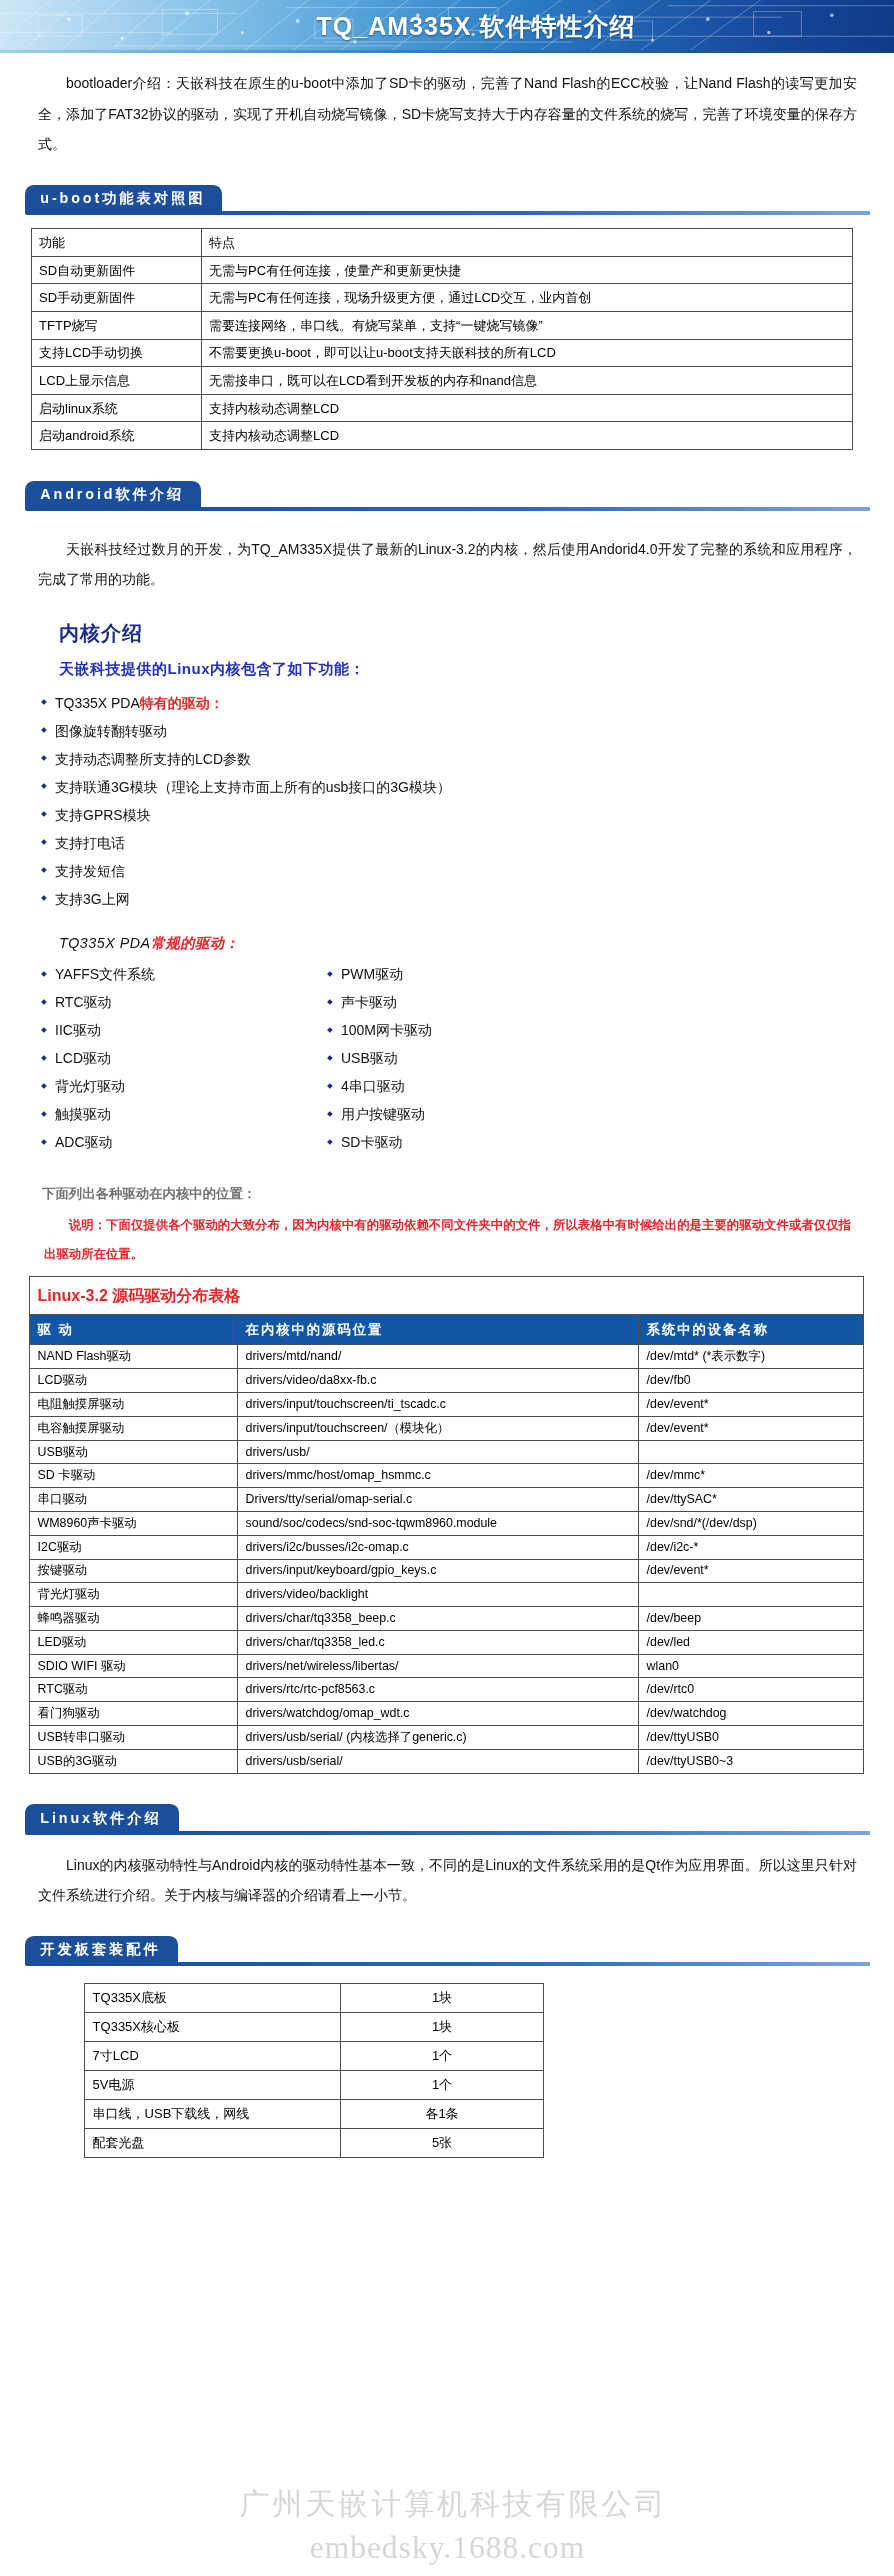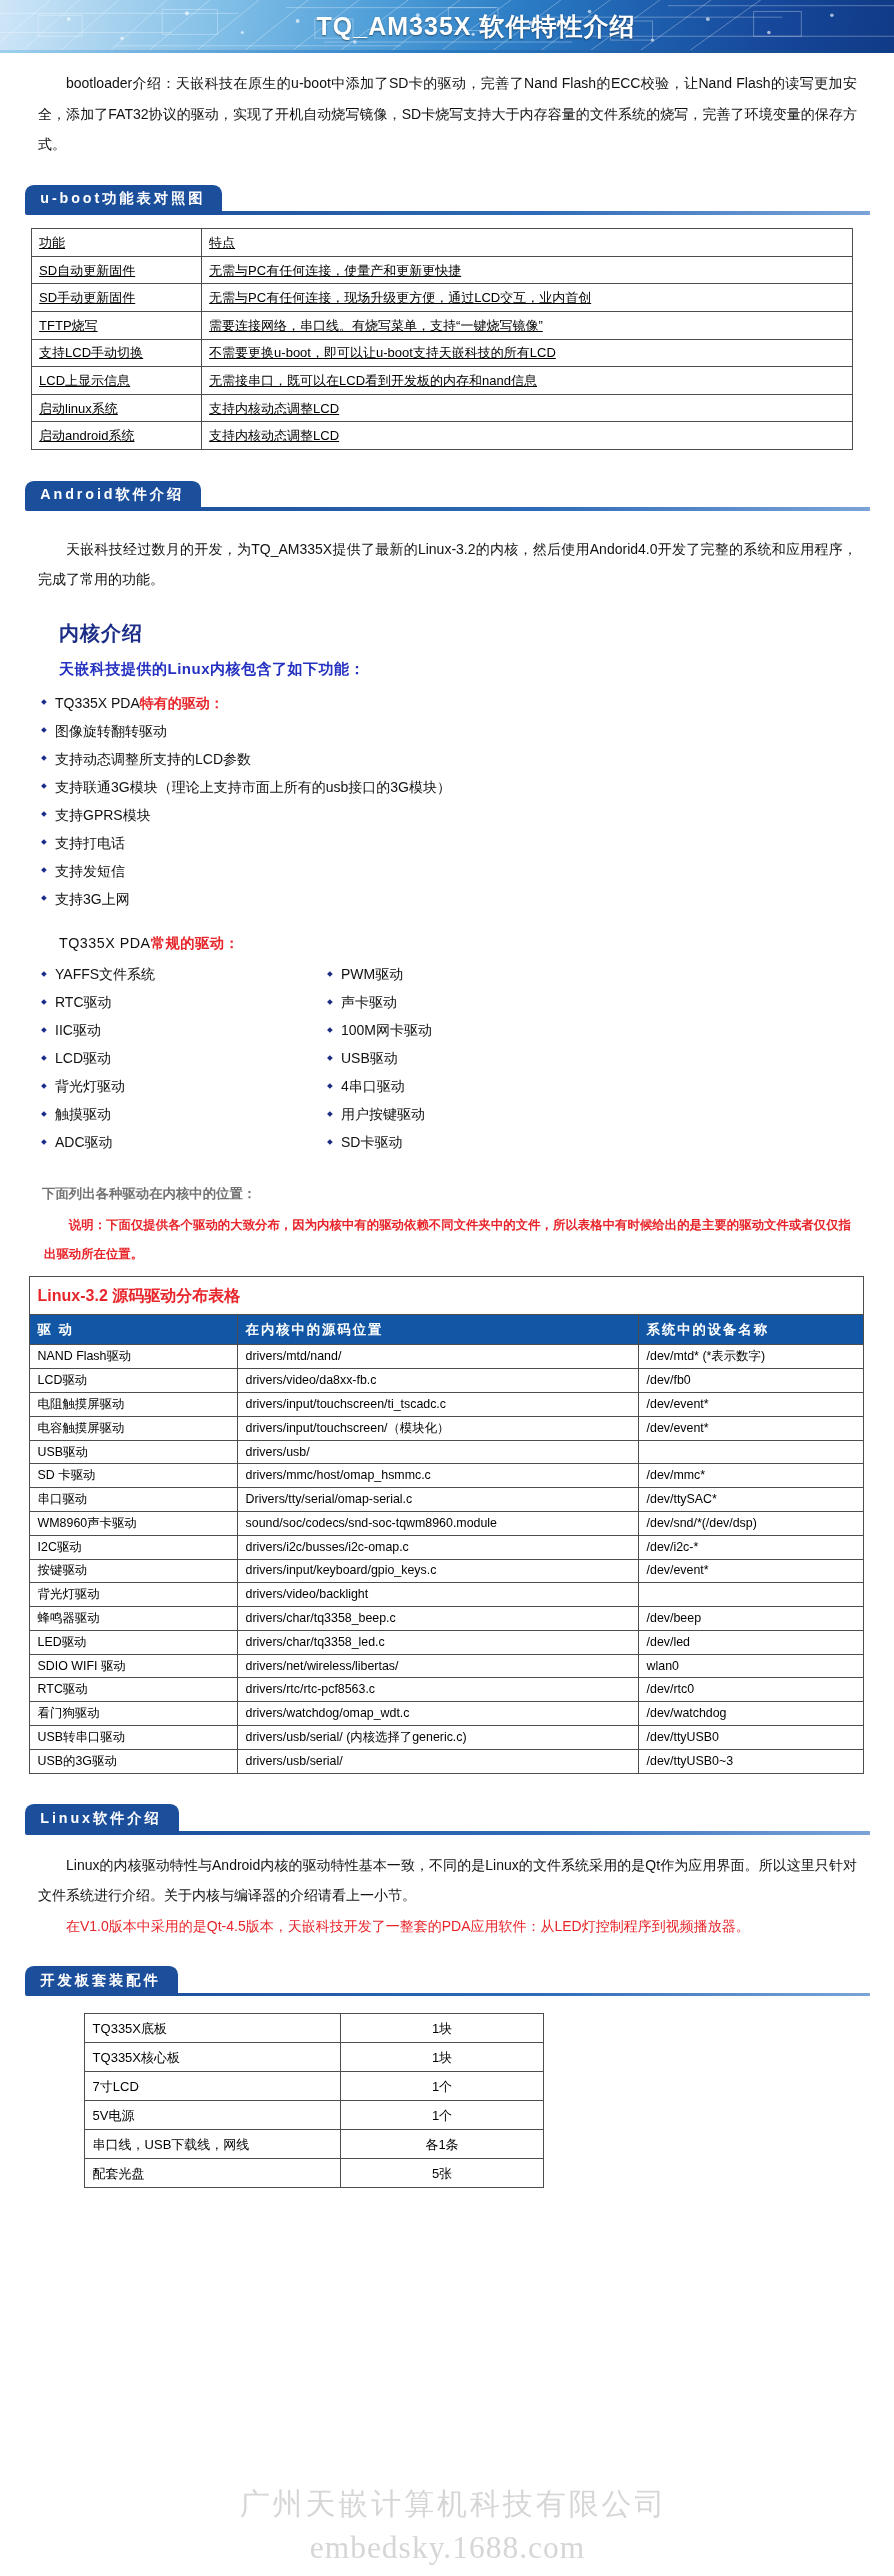--- a/index.html
+++ b/index.html
@@ -96,21 +96,21 @@
     line-height: 19px;
     vertical-align: middle;
     text-align: left;
     font-weight: normal;
     background: transparent;
   }
 
   
   .uboot-wrap { padding: 13.4px 0 0 30.5px; }
   table.uboot { width: 822px; }
-  table.uboot td { height: 23px; text-decoration: underline; }
+  table.uboot td { height: 23px; }
   table.uboot col.c1 { width: 170px; }
 
   
   .drv-wrap { padding: 7.6px 0 0 29px; }
   table.driver { width: 834px; }
   table.driver col.c1 { width: 208px; }
   table.driver col.c2 { width: 401px; }
   table.driver col.c3 { width: 225px; }
   table.driver td { height: 22px; font-size: 12.4px; padding: 1.9px 7.6px; }
   tr.drv-title td {
@@ -170,20 +170,21 @@
     background: #1b2d86;
     transform: rotate(45deg);
   }
   .hl-red { color: #e8252a; font-weight: bold; }
 
   .subhead-2 {
     padding: 21px 0 5.7px 59px;
     font-size: 14.3px;
     letter-spacing: 0.5px;
     color: #111;
+    font-style: italic;
   }
 
   .two-col { display: flex; padding: 1.9px 0 0 38px; }
   .two-col ul.bullets { padding-left: 0; }
   .col-a { width: 286px; }
   .col-b { width: 286px; }
 
   .note-head {
     padding: 29px 0 5.7px 42px;
     font-size: 13.4px;
@@ -489,21 +490,20 @@
 
   <div class="spacer-30"></div>
 
   <div class="section-head">
     <div class="section-badge">Linux软件介绍</div>
     <div class="section-rule"></div>
   </div>
 
   <div class="spacer-16"></div>
   <p class="para">Linux的内核驱动特性与Android内核的驱动特性基本一致，不同的是Linux的文件系统采用的是Qt作为应用界面。所以这里只针对文件系统进行介绍。关于内核与编译器的介绍请看上一小节。</p>
-  <p class="para red">在V1.0版本中采用的是Qt-4.5版本，天嵌科技开发了一整套的PDA应用软件：从LED灯控制程序到视频播放器。</p>
 
   <div class="spacer-24"></div>
 
   <div class="section-head">
     <div class="section-badge">开发板套装配件</div>
     <div class="section-rule"></div>
   </div>
 
   <div class="acc-wrap">
     <table class="grid acc">

